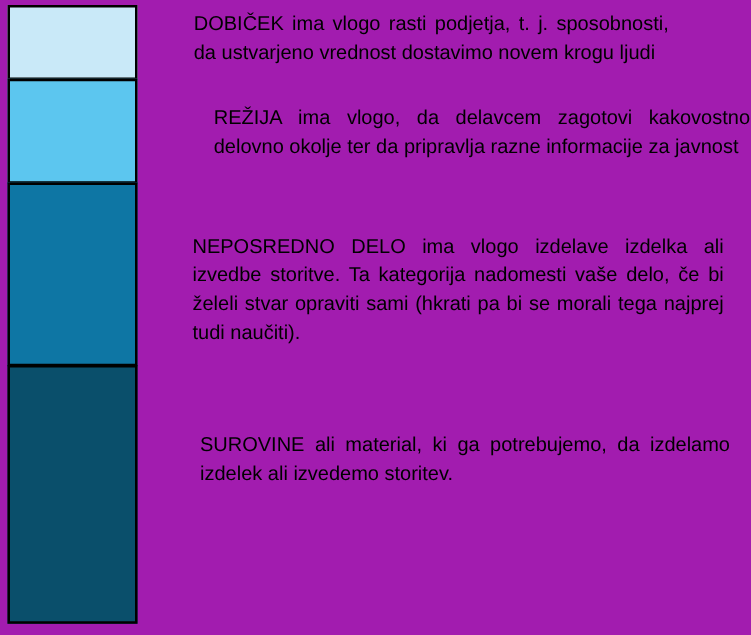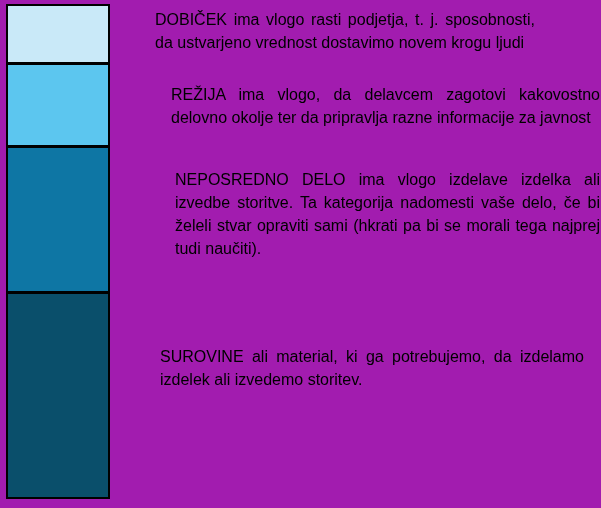--- a/index.html
+++ b/index.html
@@ -26,21 +26,21 @@
   .desc {
     position: absolute;
     margin: 0;
     font-size: 16px;
     line-height: 23px;
     color: #000000;
     text-align: justify;
   }
   .desc-0 { left: 155px; top: 8px;   width: 380px; }
   .desc-1 { left: 155px; top: 83px;  width: 429px; margin-left: 16px; }
-  .desc-2 { left: 154px; top: 168px; width: 425px; margin-left: 21px; }
+  .desc-2 { left: 154px; top: 186px; width: 425px; }
   .desc-3 { left: 160px; top: 345px; width: 424px; }
 </style>
 </head>
 <body>
 
 <div class="canvas">
 
   <div class="bar">
       <div class="segment" style="height: 60px; background: rgb(201, 233, 248); border-color: rgb(0, 0, 0);"></div>
       <div class="segment" style="height: 84px; background: rgb(92, 198, 239); border-color: rgb(0, 0, 0);"></div>

